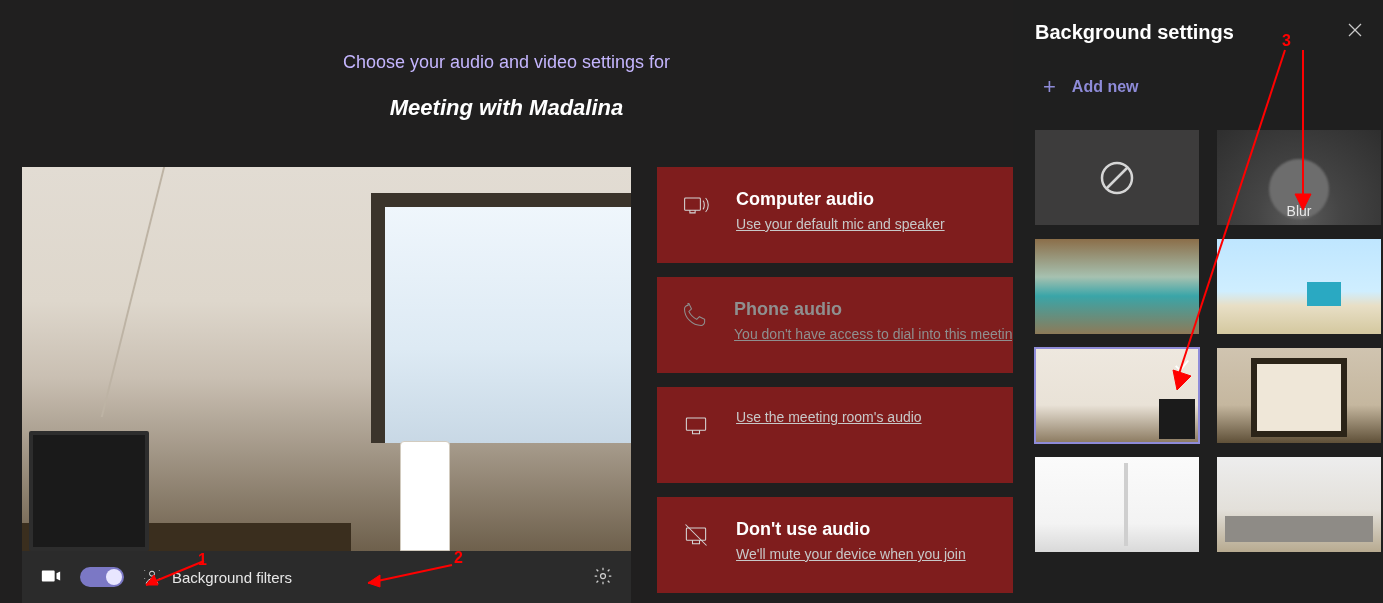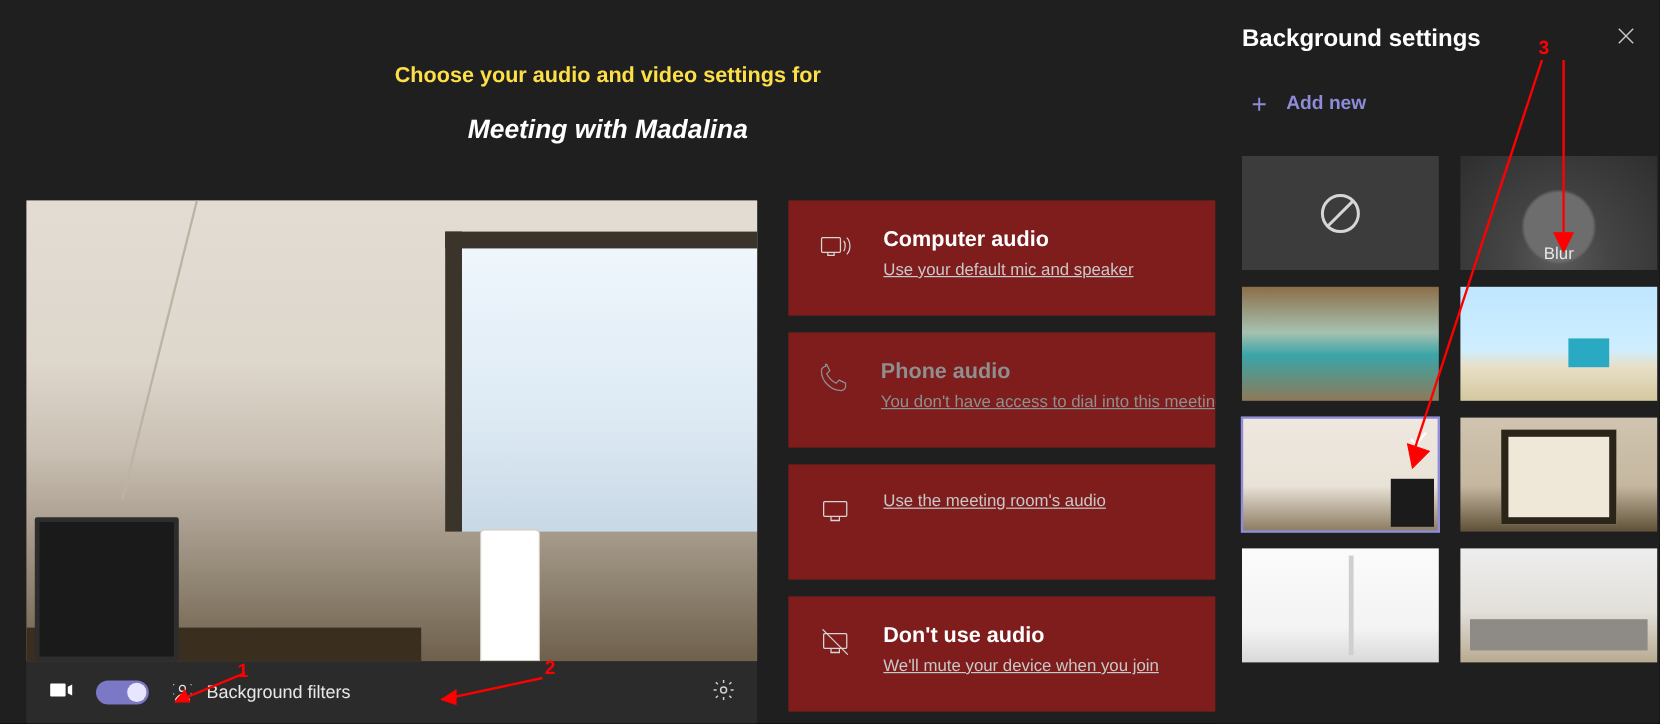--- a/index.html
+++ b/index.html
@@ -2,21 +2,21 @@
 <html><head>
 <meta charset="utf-8">
 <style>
   * { box-sizing: border-box; margin: 0; padding: 0; }
   html, body { width: 1383px; height: 603px; overflow: hidden; font-family: "Segoe UI", Arial, sans-serif; background: #000; }
   .app { display: flex; width: 100%; height: 100%; background: #201f1f; color: #fff; }
 
   
   .main { flex: 1 1 auto; display: flex; flex-direction: column; position: relative; min-width: 0; }
   .intro { text-align: center; padding: 52px 10px 0; }
-  .intro .sub { font-size: 18px; font-weight: 700; color: #fde047; }
+  .intro .sub { font-size: 18px; font-weight: 400; color: #c4b5fd; }
   .intro .title { font-size: 22px; font-weight: 700; margin-top: 22px; font-style: italic; }
 
   .middle { flex: 1 1 auto; display: flex; gap: 26px; padding: 46px 0 0 22px; min-height: 0; }
 
   
   .preview { position: relative; width: 666px; display: flex; flex-direction: column; }
   .preview .video {
     flex: 1 1 auto;
     background: linear-gradient(180deg,#e2dcd3 0%,#ded7cc 35%,#c9bfb2 55%,#6e604c 100%);
     position: relative; overflow: hidden;

